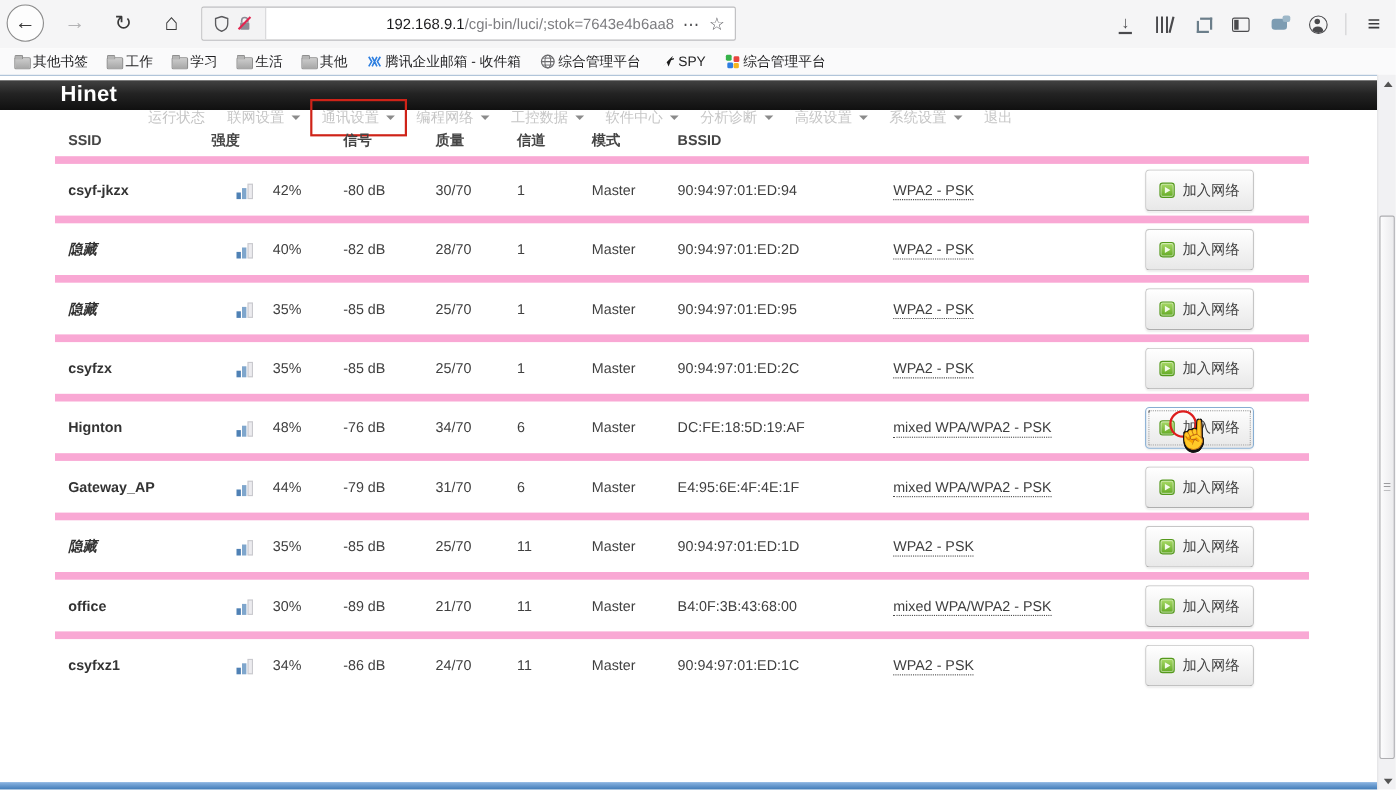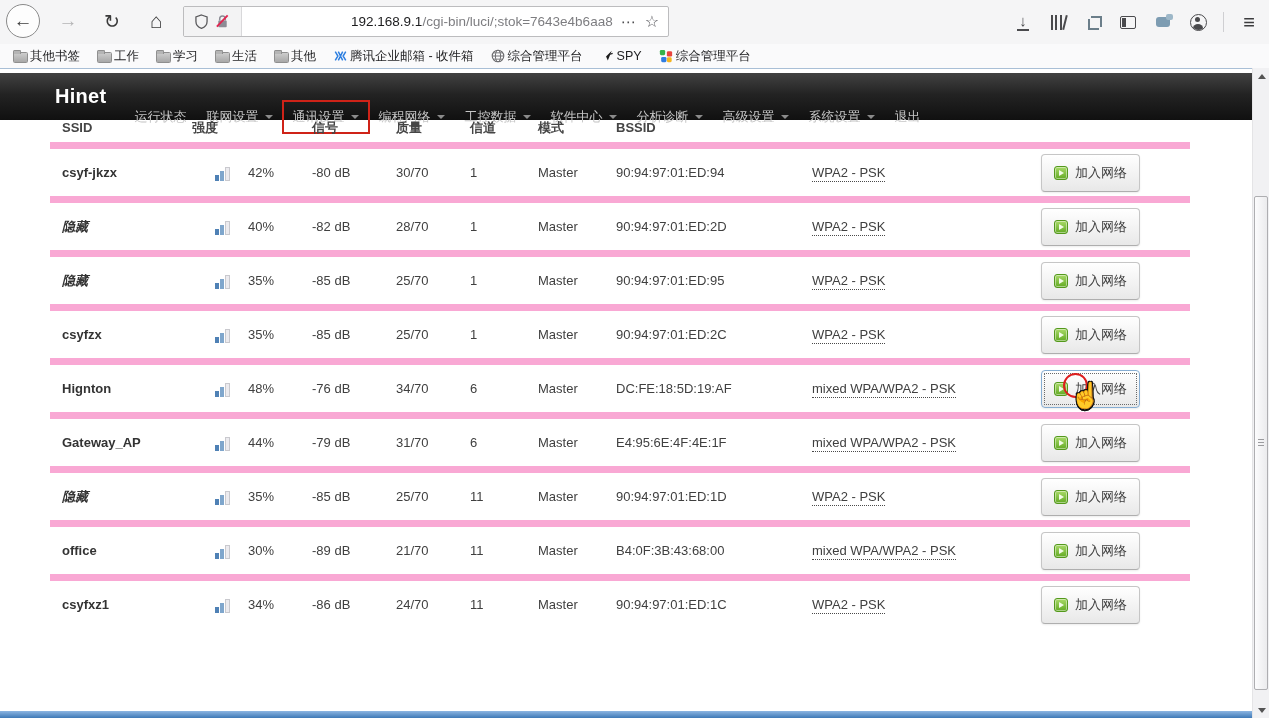--- a/index.html
+++ b/index.html
@@ -54,21 +54,21 @@
   #bookmarks { position:absolute; left:0; top:44px; width:1269px; height:24px; background:#fafafb;
                display:flex; align-items:center; padding-left:4px; }
   .bm-item { display:flex; align-items:center; gap:2px; padding:0 8px; height:22px; font-size:12.5px; color:#1f1f21; white-space:nowrap; }
   .bm-icon { width:16px; height:14px; display:flex; align-items:center; justify-content:center; flex:none; }
   .ic-folder { width:15px; height:11px; background:linear-gradient(#cdcdcd,#a8a8a8); border:1px solid #8f8f8f; border-radius:1.5px; position:relative; margin-top:2px; }
   .ic-folder::before { content:""; position:absolute; left:-1px; top:-3px; width:6px; height:3px; background:#b5b5b5; border:1px solid #8f8f8f; border-bottom:none; border-radius:1.5px 1.5px 0 0; }
 
   
   #content { position:absolute; left:0; top:68px; width:1252px; height:650px; background:#fff; border-top:1px solid #a9bfd6; }
 
-  #navbar { position:absolute; left:0; top:4px; width:1252px; height:47px;
+  #navbar { position:absolute; left:0; top:4px; width:1252px; height:27px;
             background:linear-gradient(#424242,#232323 45%,#101010); display:flex; align-items:center; }
   .brand { margin-left:55px; margin-right:18px; font-size:20px; font-weight:bold; color:#fff; letter-spacing:.3px; }
   .nav-item { display:flex; align-items:center; padding:7px 10px; font-size:13px; color:#c6c6c6; cursor:pointer; white-space:nowrap; }
   .nav-item.highlighted { outline:2px solid #cf2318; outline-offset:-1px;align-items:center; }
   .caret { width:0; height:0; border-left:4px solid transparent; border-right:4px solid transparent; border-top:4px solid #8b8b8b; margin-left:6px; }
 
   
   #scan-table { position:absolute; left:50px; top:44px; width:1140px; }
   .grid-row { display:grid; grid-template-columns:142px 50px 70px 84px 74px 68px 78px 196px 229px 149px; align-items:center; }
   #scan-header { height:29px; font-size:13px; font-weight:bold; color:#454545; }

